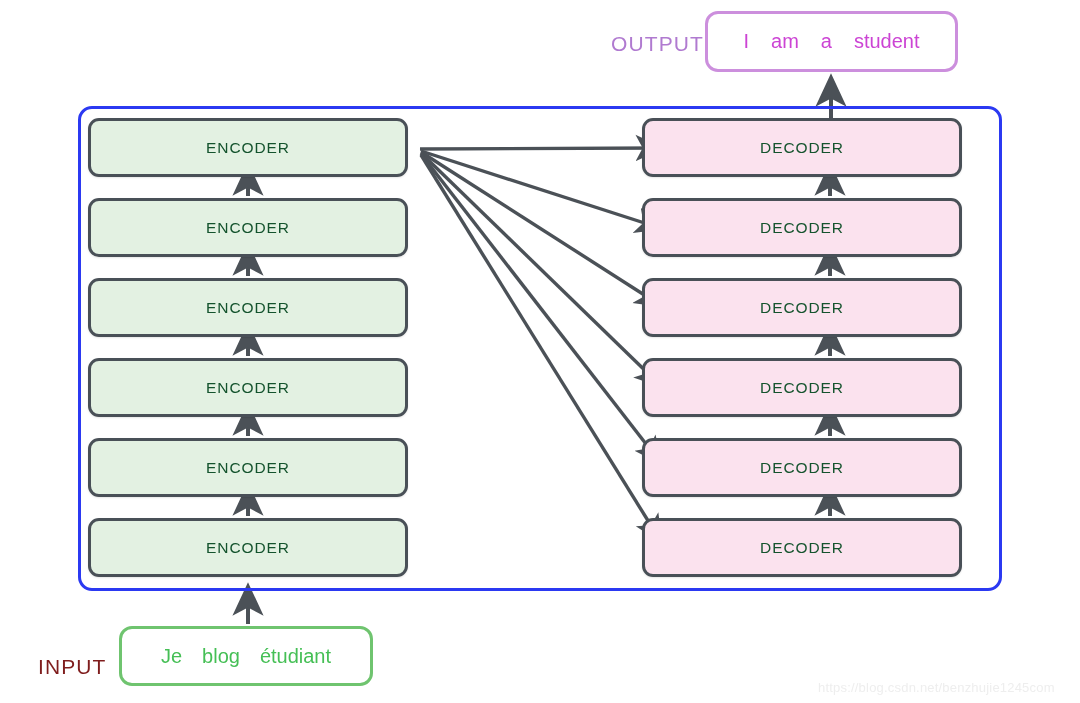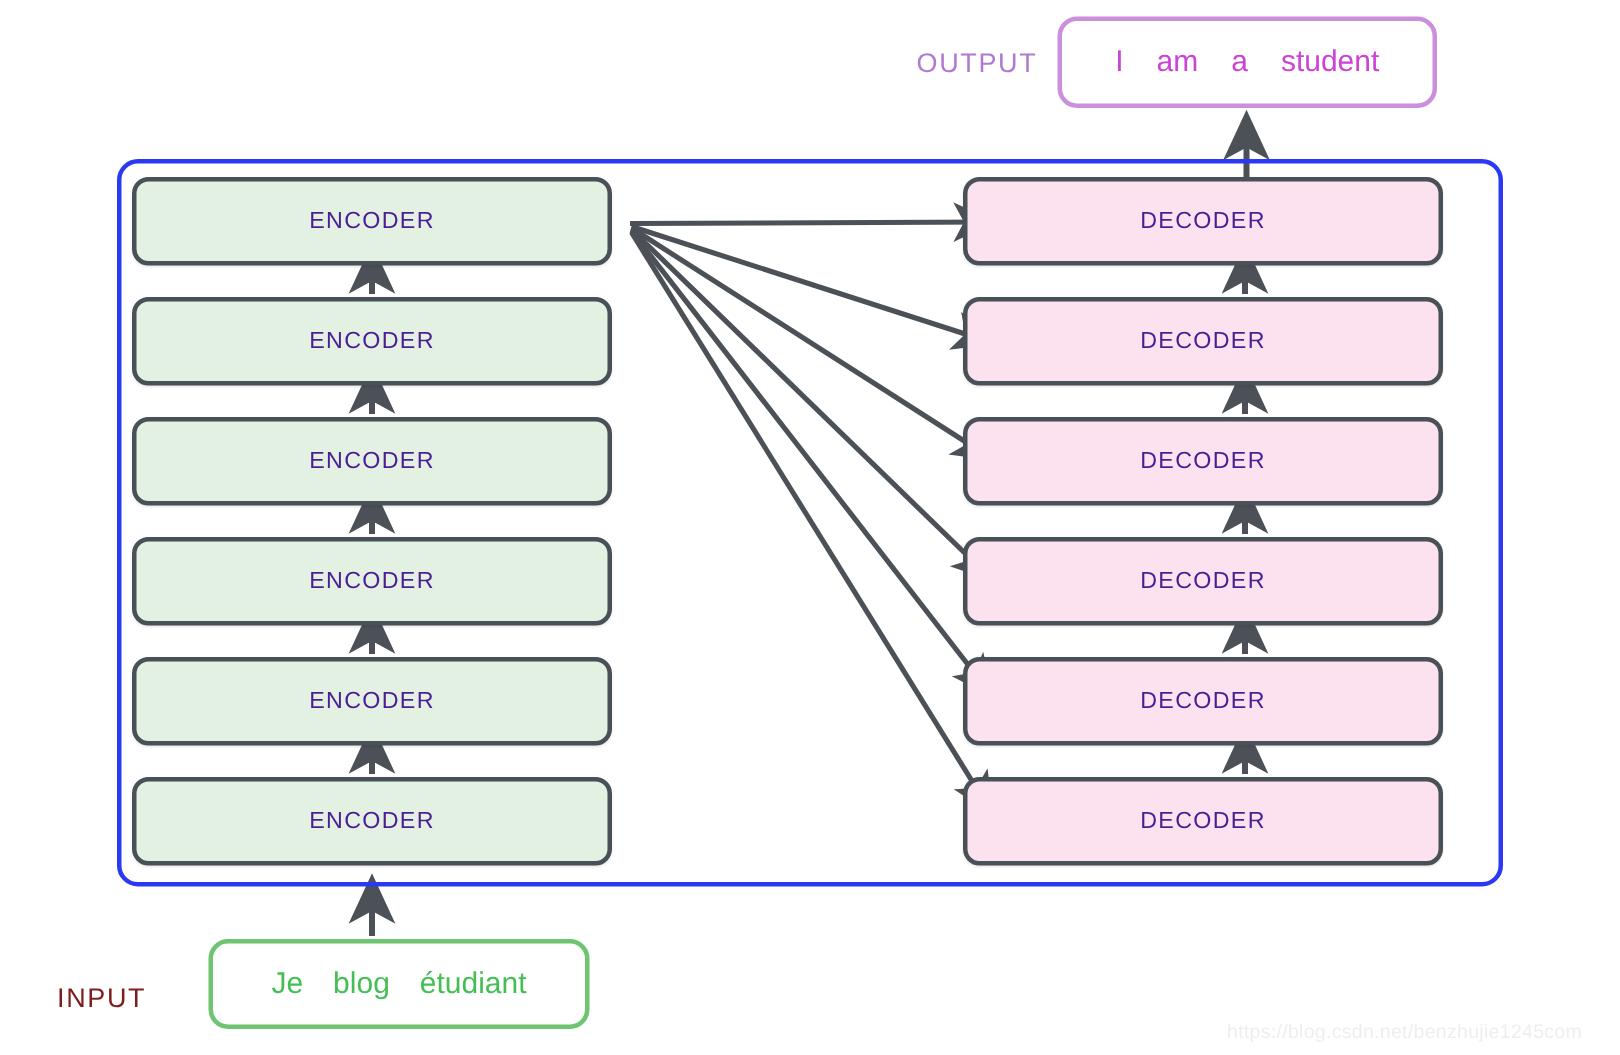--- a/index.html
+++ b/index.html
@@ -59,21 +59,21 @@
     width: 320px;
     height: 59px;
     margin-bottom: 21px;
     border: 3px solid #495057;
     border-radius: 11px;
     display: flex;
     align-items: center;
     justify-content: center;
     font-size: 15.5px;
     letter-spacing: 0.9px;
-    color: #4c1d95;
+    color: #14532d;
     box-shadow: 0 1px 2px rgba(0,0,0,0.10);
   }
   .block:last-child { margin-bottom: 0; }
 
   .encoder-block {
     background: #e3f1e2;
   }
   .decoder-block {
     background: #fbe2ee;
   }
@@ -105,28 +105,27 @@
     border-color: #cc8fdd;
   }
   .output-box .io-tokens { color: #cc44d4; }
 
   .input-box {
     left: 119px;
     top: 626px;
     width: 254px;
     height: 60px;
     border-color: #6fc46f;
-    margin-left: 20px;
   }
   .input-box .io-tokens { color: #45bf55; gap: 20px; }
 
   
   .io-caption {
     position: absolute;
-    font-size: 18px;
+    font-size: 21px;
     letter-spacing: 1.1px;
   }
   .output-caption {
     left: 611px;
     top: 32px;
     color: #b07ad0;
   }
   .input-caption {
     left: 38px;
     top: 627px;

